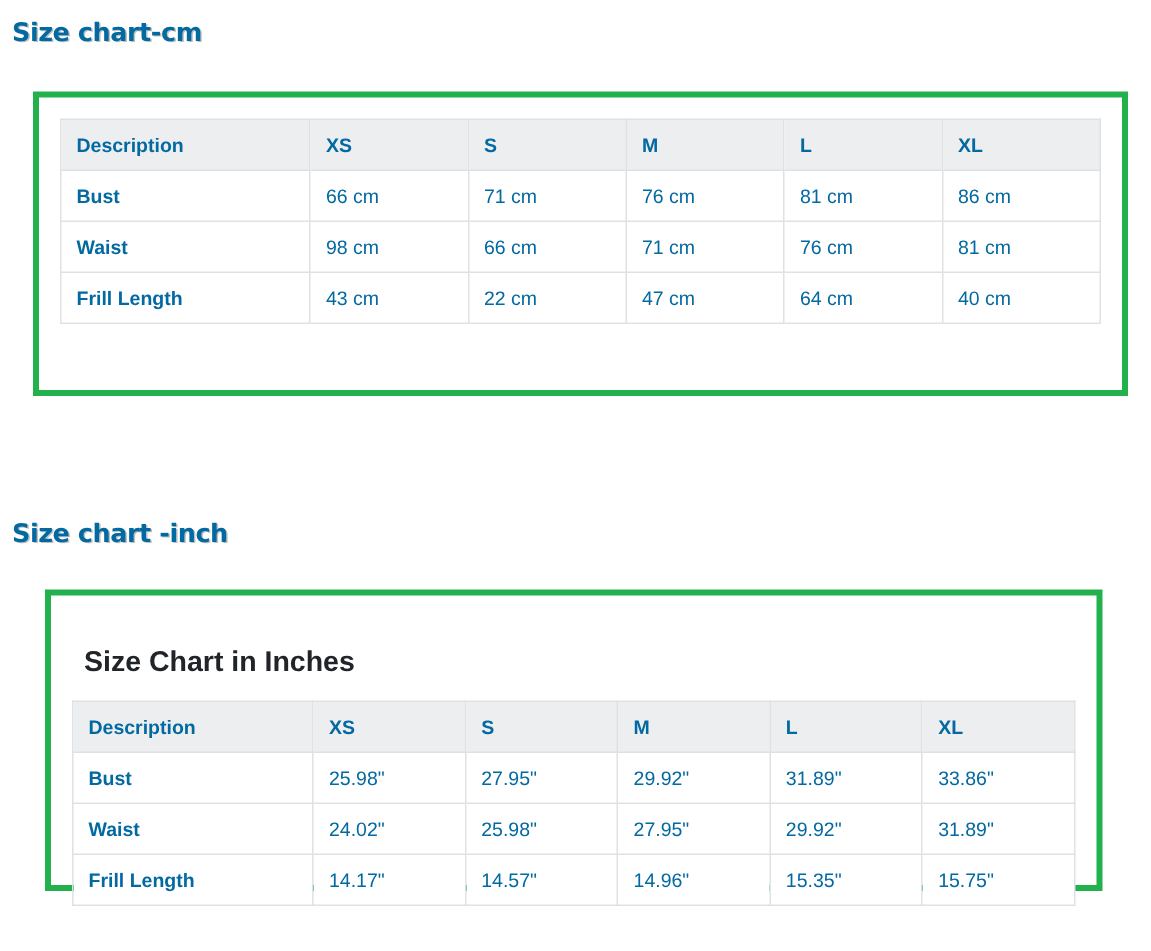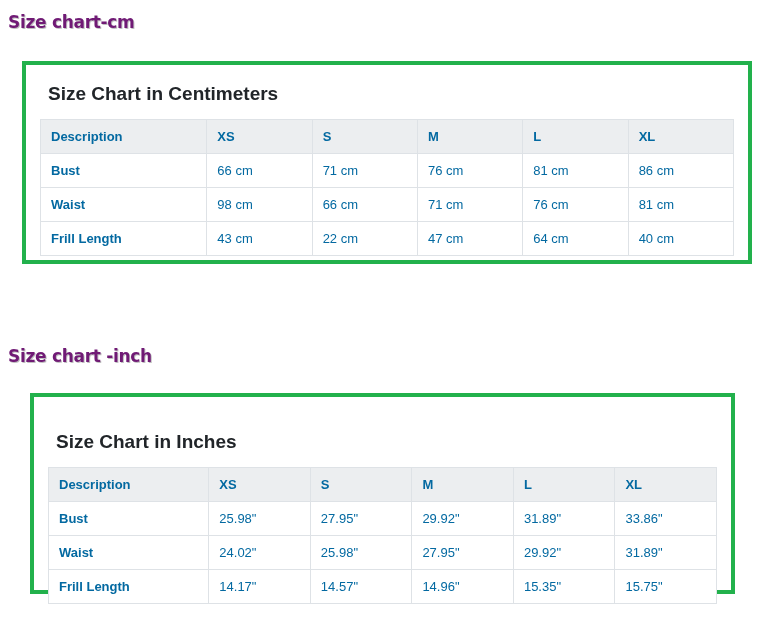--- a/index.html
+++ b/index.html
@@ -13,21 +13,21 @@
     font-family: "Liberation Sans", sans-serif;
     color: #212529;
     position: relative;
     overflow: hidden;
   }
 
   .section-heading {
     font-family: "DejaVu Sans", sans-serif;
     font-size: 17px;
     font-weight: bold;
-    color: #701a75;
+    color: #0369a1;
     letter-spacing: -0.3px;
     text-shadow: 1px 1px 0 rgba(0,0,0,0.25);
   }
 
   #heading-cm {
     position: absolute;
     left: 8px;
     top: 12px;
   }
 
@@ -105,21 +105,20 @@
   
   .size-table col.col-desc { width: 24%; }
   .size-table col.col-size { width: 15.2%; }
 </style>
 </head>
 <body>
 
 <div class="section-heading" id="heading-cm">Size chart-cm</div>
 
 <div class="chart-box" id="box-cm">
-  <div class="chart-title">Size Chart in Centimeters</div>
   <table class="size-table">
     <colgroup>
       <col class="col-desc">
         <col class="col-size">
         <col class="col-size">
       <col class="col-size">
         <col class="col-size">
         <col class="col-size">
     </colgroup>
     <thead>

